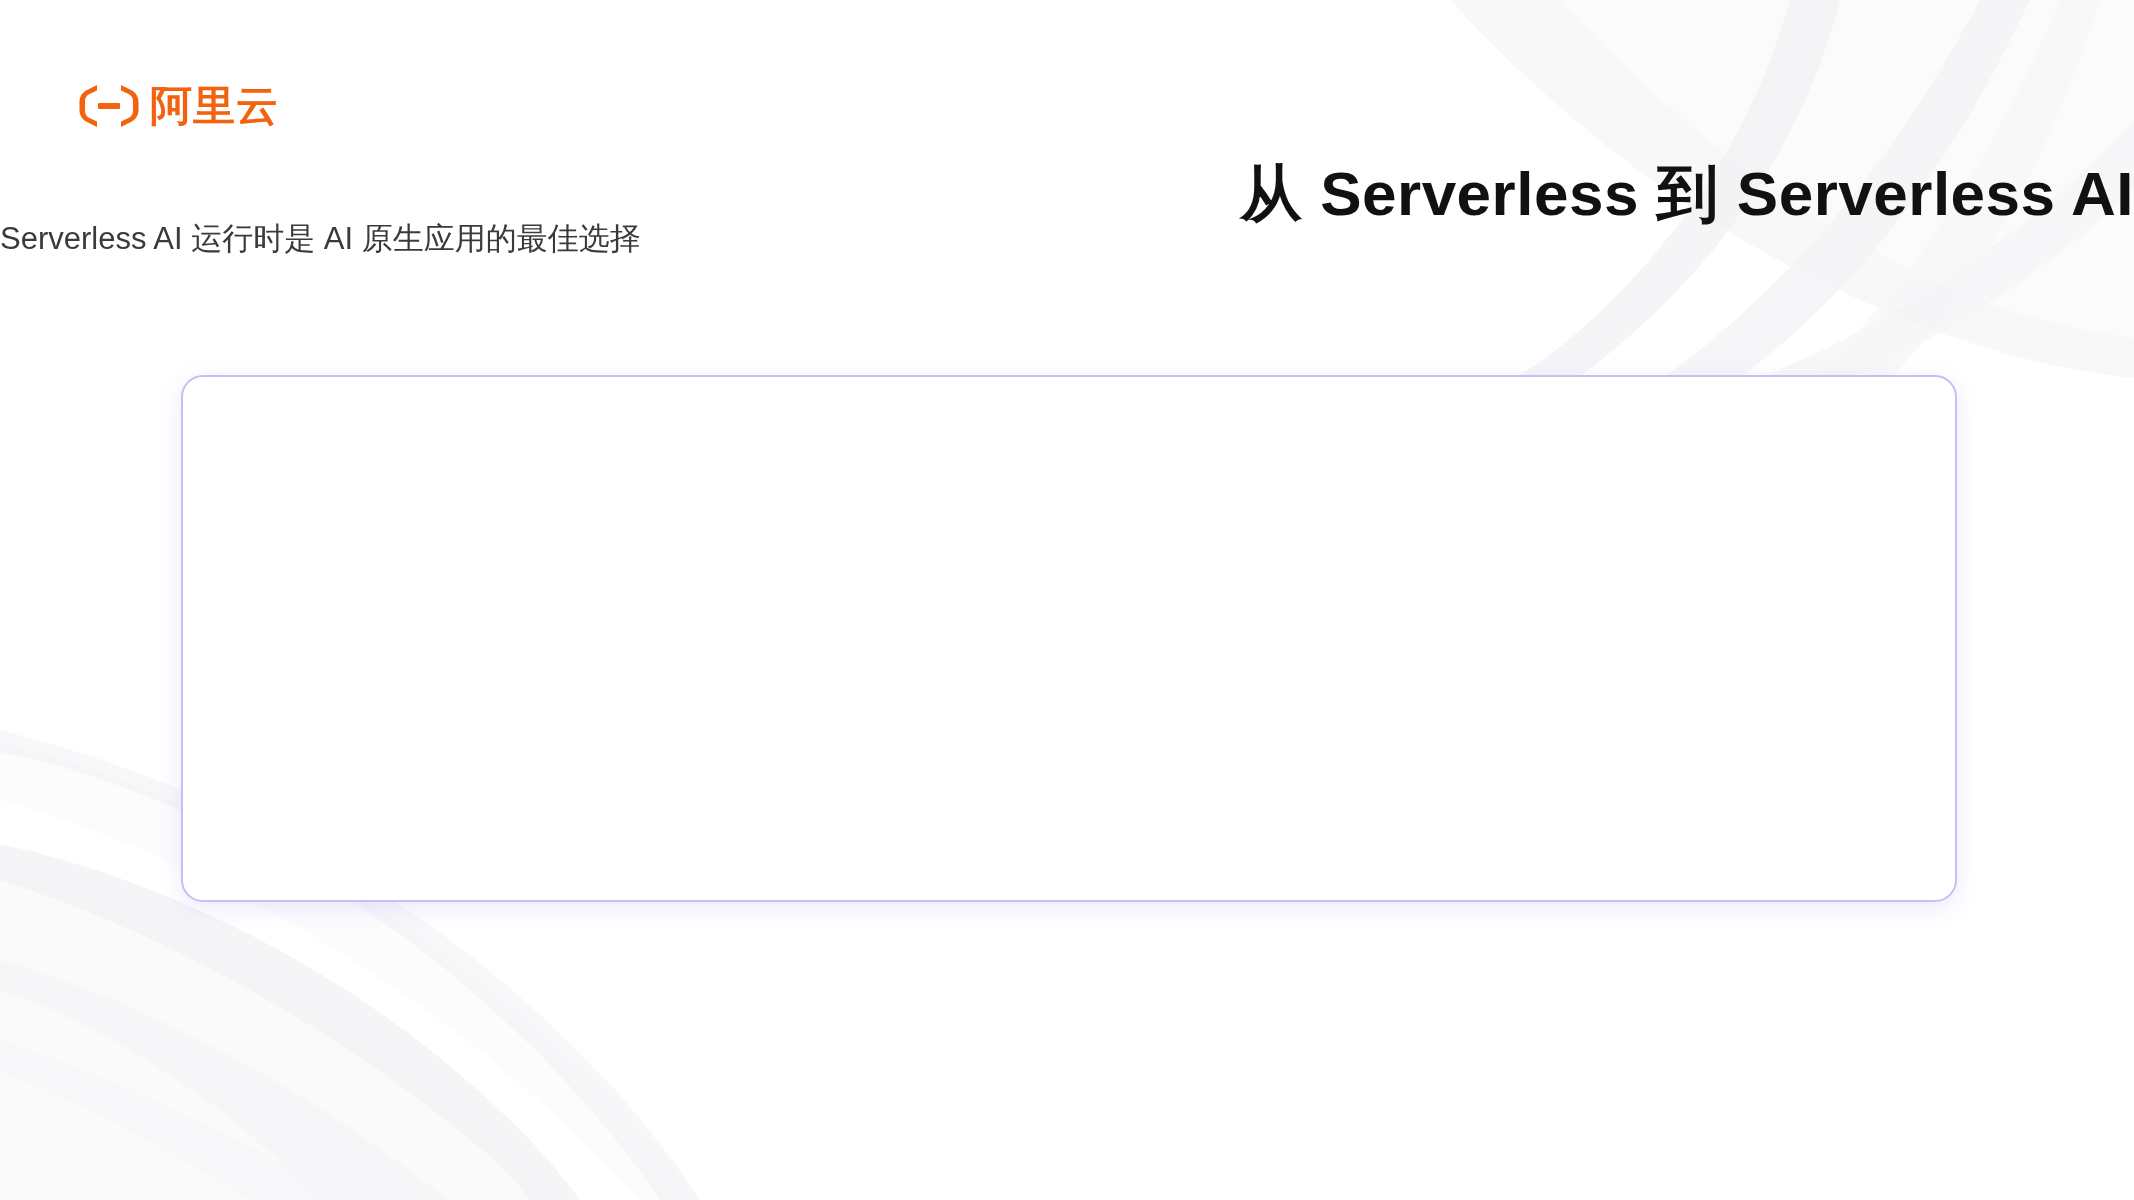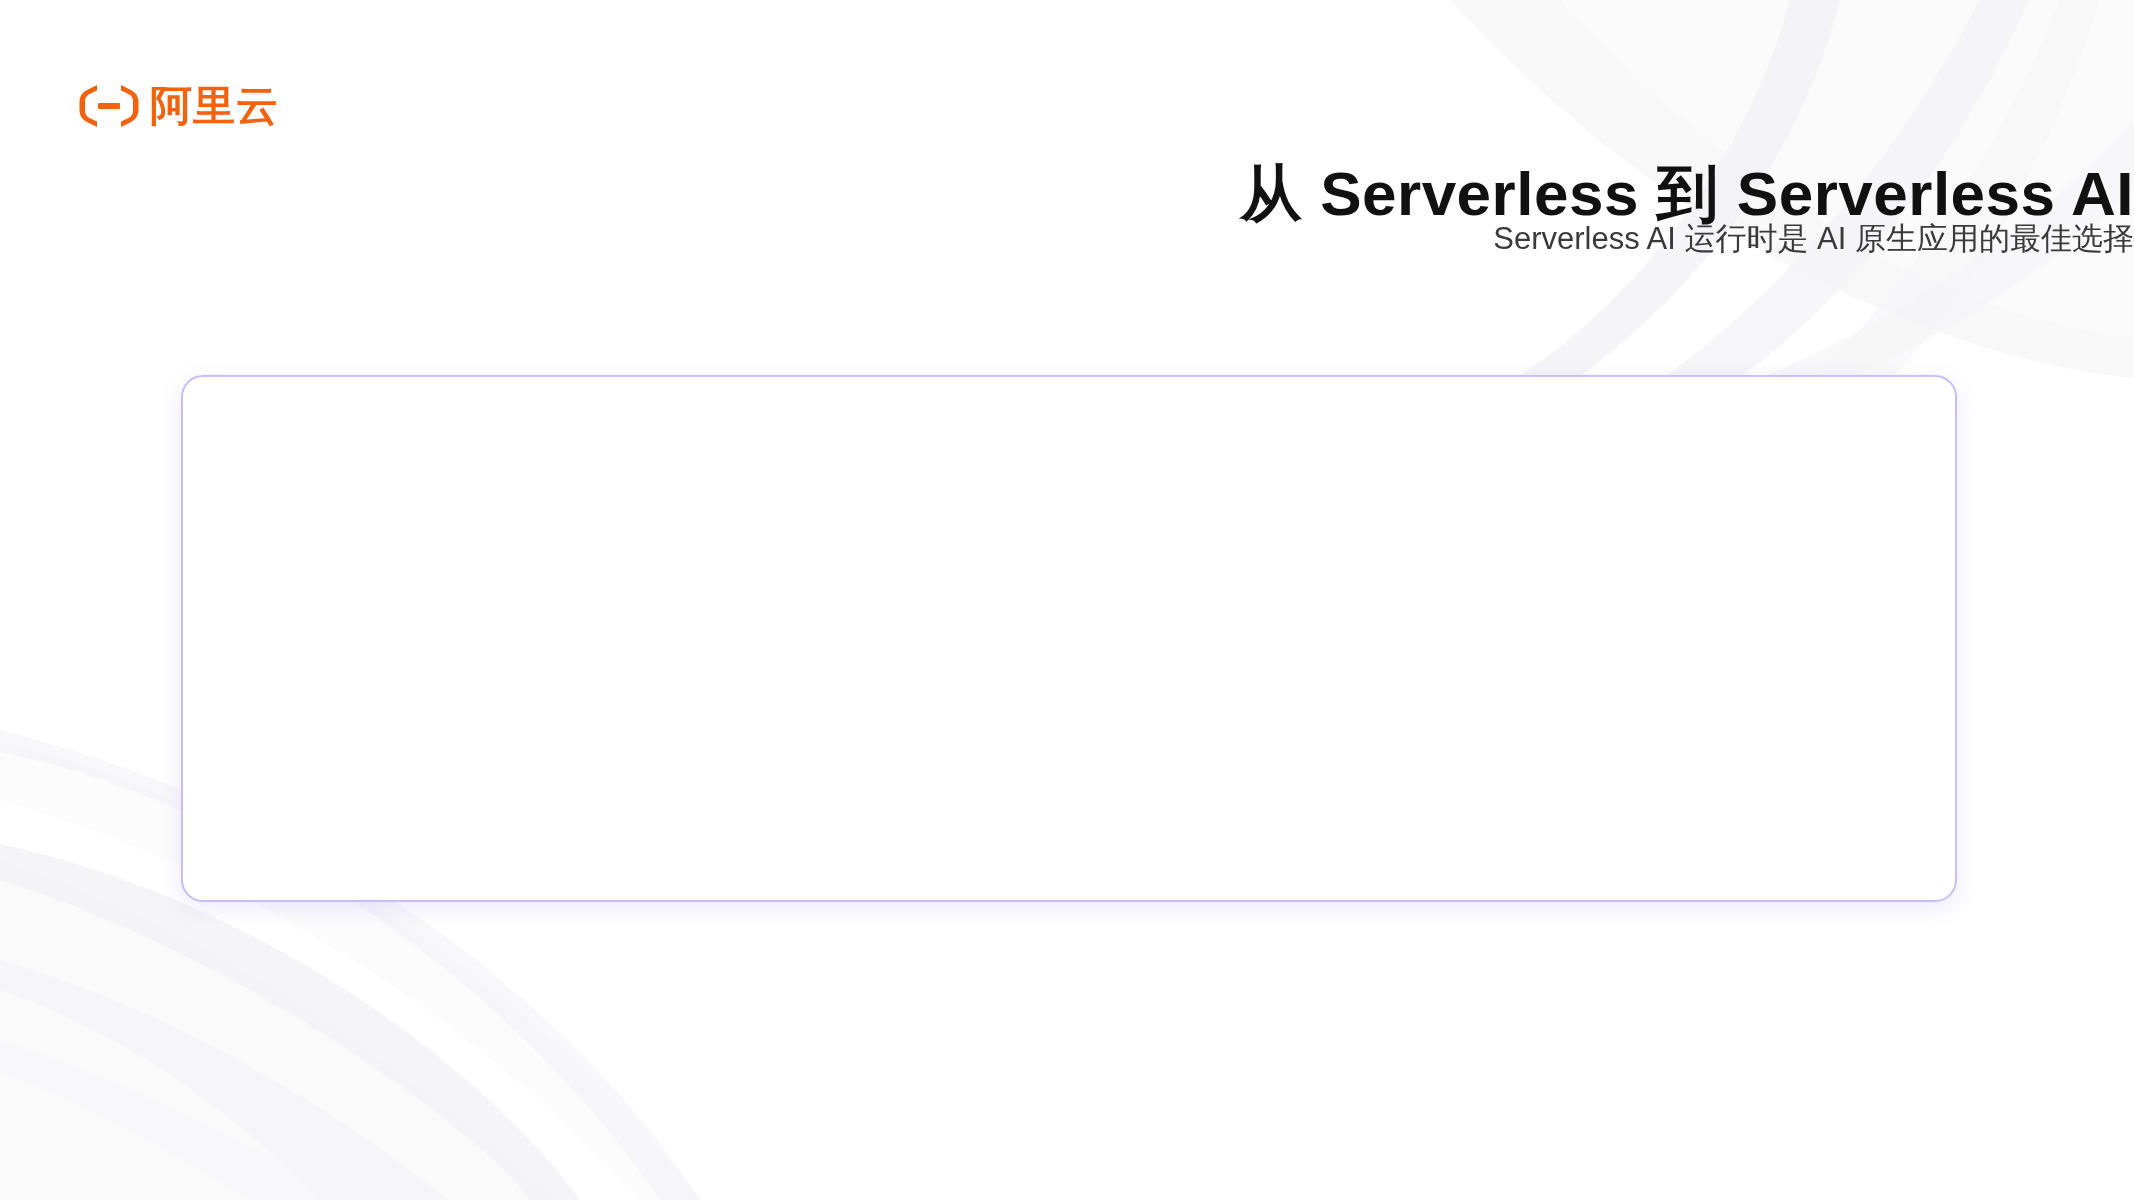--- a/index.html
+++ b/index.html
@@ -59,21 +59,21 @@
     color: #111111;
     letter-spacing: 0.5px;
     z-index: 3;
     margin-top: 48px;
   }
   #subtitle {
     position: absolute;
     left: 0;
     right: 0;
     top: 218px;
-    text-align: right;
+    text-align: left;
     font-size: 31px;
     font-weight: 400;
     color: #3a3a3a;
     z-index: 3;
   }
 
   
   #card {
     position: absolute;
     left: 181px;

